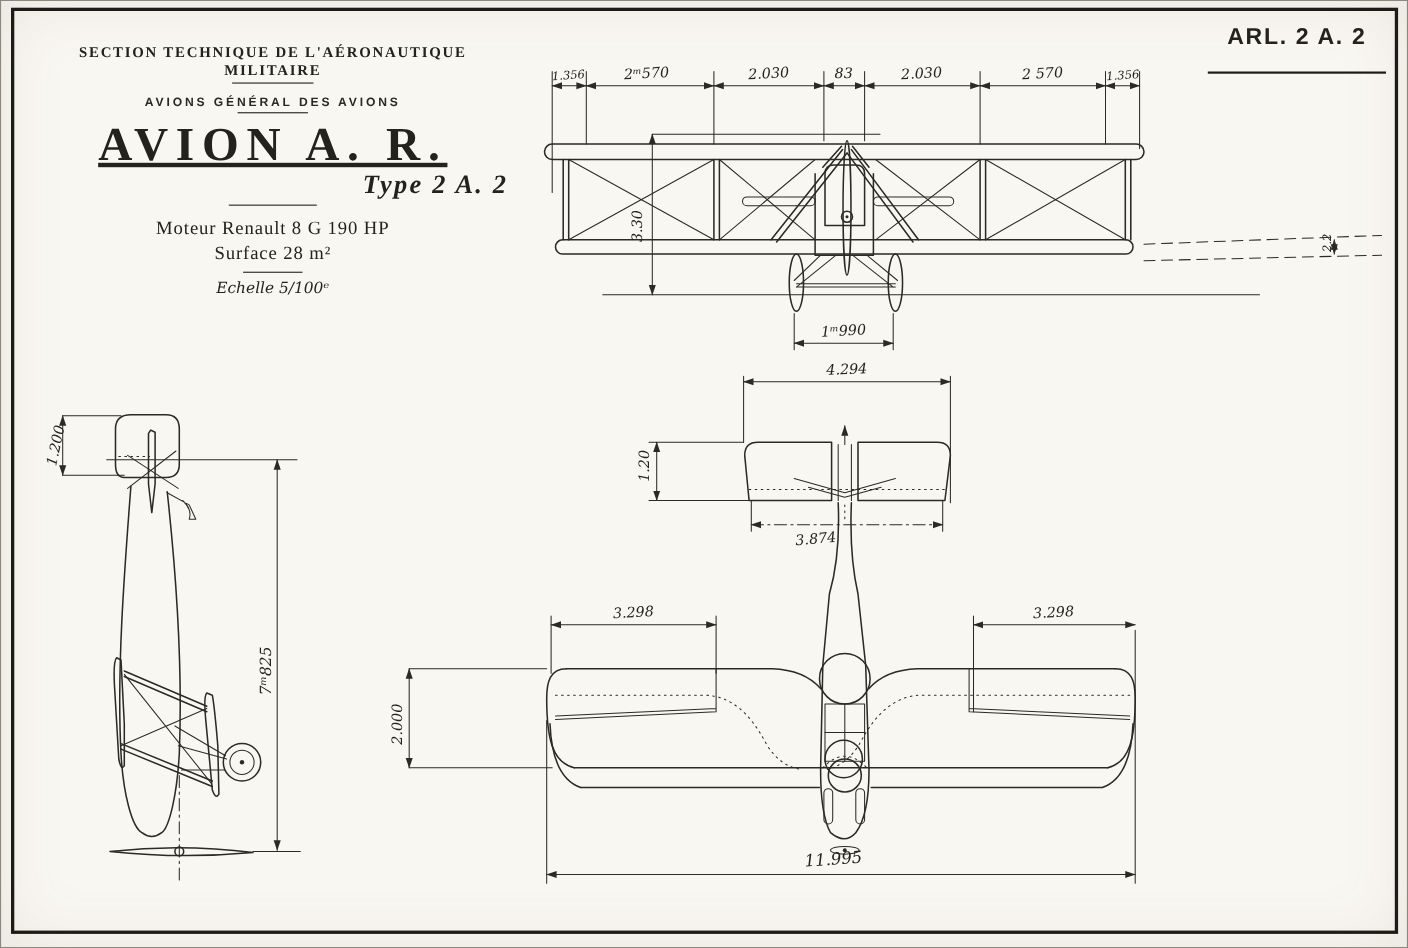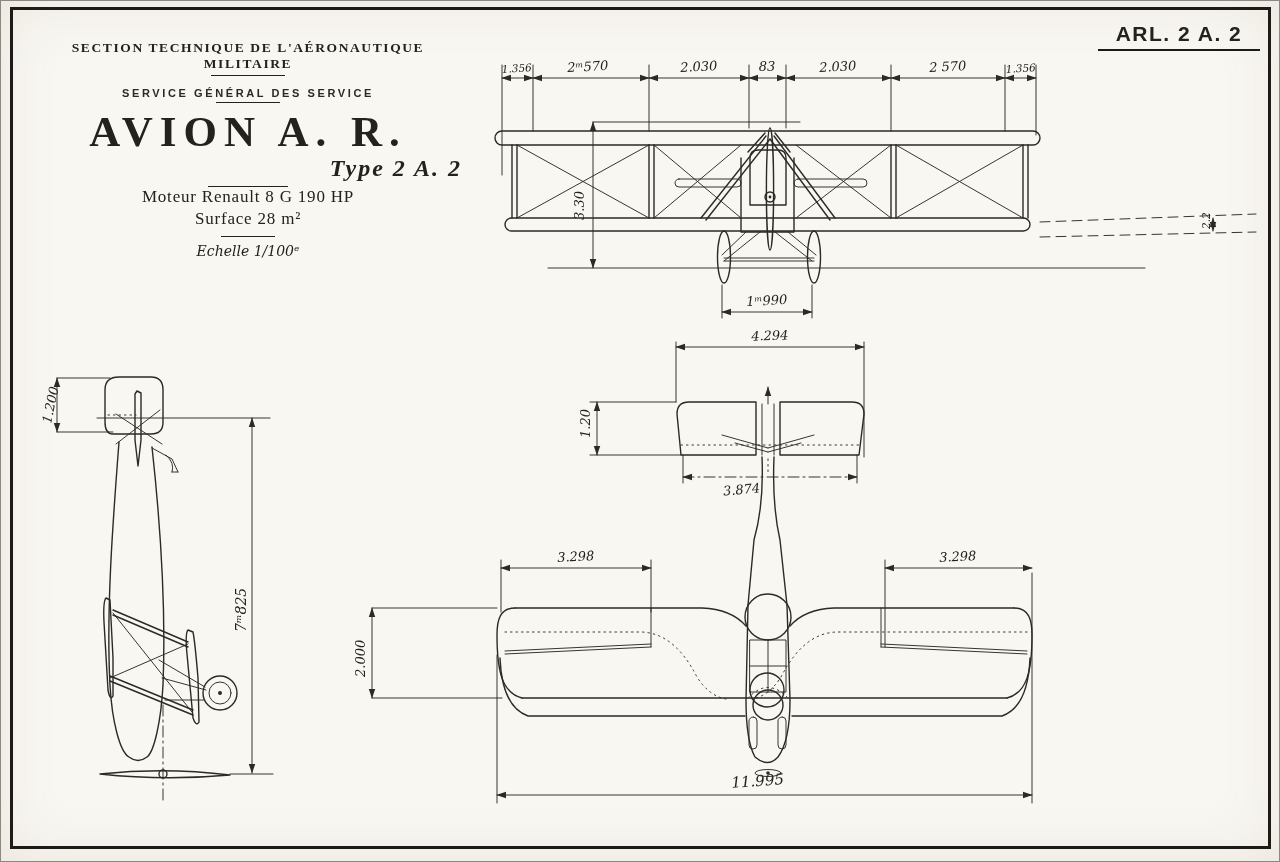--- a/index.html
+++ b/index.html
@@ -5,30 +5,30 @@
   html,body{margin:0;padding:0;background:#e8e6e0;}
   #page{position:relative;width:1280px;height:862px;background:#f9f7f2;overflow:hidden;
         box-shadow:inset 0 0 0 1px #8a887f, inset 0 0 60px rgba(120,110,90,.12);
         font-family:"Liberation Serif", serif;color:#24221c;}
   #frame{position:absolute;left:10px;top:7px;right:9px;bottom:13px;border:3px solid #1c1b17;}
   .abs{position:absolute;}
   
   #title-block{left:34px;top:40px;width:428px;text-align:center;}
   .tb-section{font:bold 13.5px "Liberation Serif",serif;letter-spacing:1.6px;}
   .tb-service{font:bold 11px "Liberation Sans",sans-serif;letter-spacing:2.6px;margin-top:11px;color:#2b2923;}
-  .tb-title{font:bold 43px "Liberation Serif",serif;letter-spacing:7px;margin-top:6px;line-height:1.05;}
+  .tb-title{font:bold 43px "Liberation Serif",serif;letter-spacing:7px;margin-top:6px;line-height:1.05;text-decoration:underline;}
   .tb-type{font:bold italic 24px "Liberation Serif",serif;letter-spacing:2px;margin-top:1px;text-align:right;}
-  .tb-engine{font:17px "Liberation Serif",serif;letter-spacing:.8px;}
+  .tb-engine{font:17px "Liberation Serif",serif;letter-spacing:.8px;margin-top:11px;}
   .tb-surface{font:17px "Liberation Serif",serif;letter-spacing:.8px;margin-top:2px;}
   .tb-scale{font:italic 14px "DejaVu Serif",serif;margin-top:6px;}
   .rule{height:0;border-top:1.6px solid #24221c;margin:3px auto 0 auto;}
   
   #drawing-ref{left:1098px;top:22px;width:162px;text-align:center;
      font:bold 21px "Liberation Sans",sans-serif;letter-spacing:1.5px;
-     border-bottom:2.5px solid #1c1b17;padding-bottom:3px;}
+     border-bottom:2.5px solid #1c1b17;padding-bottom:19px;}
   
   .ink{stroke:#2c2a24;fill:none;stroke-width:1.4;stroke-linecap:round;stroke-linejoin:round;}
   .thin{stroke-width:.95;}
   .dim{stroke:#2c2a24;fill:none;stroke-width:.95;stroke-linecap:round;}
   .dl{marker-start:url(#arw);marker-end:url(#arw);}
   .dt{font:italic 13px "DejaVu Serif",serif;fill:#24221c;}
   .dts{font:italic 10.5px "DejaVu Serif",serif;fill:#24221c;}
   .dtl{font:italic 15px "DejaVu Serif",serif;fill:#24221c;}
   .dot{stroke-dasharray:1.5,4;}
   .dash{stroke-dasharray:10,6;}
@@ -44,29 +44,29 @@
     <defs>
       <marker id="arw" viewBox="0 0 10 10" refX="9.5" refY="5" markerWidth="10" markerHeight="10" orient="auto-start-reverse">
         <path d="M0,1.6 L10,5 L0,8.4 Z" fill="#2c2a24"></path>
       </marker>
     </defs>
   </svg>
 
   <div class="abs" id="title-block">
     <div class="tb-section">SECTION TECHNIQUE DE L'AÉRONAUTIQUE MILITAIRE</div>
     <div class="rule" style="width:74px"></div>
-    <div class="tb-service">SERVICE GÉNÉRAL DES SERVICE</div>
+    <div class="tb-service">AVIONS GÉNÉRAL DES AVIONS</div>
     <div class="rule" style="width:64px"></div>
     <div class="tb-title">AVION A. R.</div>
     <div class="tb-type">Type 2 A. 2</div>
     <div class="rule" style="width:80px;margin-top:4px"></div>
     <div class="tb-engine">Moteur Renault 8 G 190 HP</div>
     <div class="tb-surface">Surface 28 m²</div>
     <div class="rule" style="width:54px;margin-top:7px"></div>
-    <div class="tb-scale">Echelle 1/100ᵉ</div>
+    <div class="tb-scale">Echelle 5/100ᵉ</div>
   </div>
 
   <div class="abs" id="drawing-ref">ARL. 2 A. 2</div>
 
   <svg class="abs" style="left:470px;top:55px" width="800" height="270" viewBox="0 0 800 270">
     <g>
 
       <path class="dim" d="M32,10 V120 M63,10 V76 M179,10 V76 M279,10 V73 M316,10 V73 M421,10 V76 M535,10 V76 M566,10 V80"></path>
 
       <line class="dim dl" x1="32" y1="23" x2="63" y2="23"></line>

